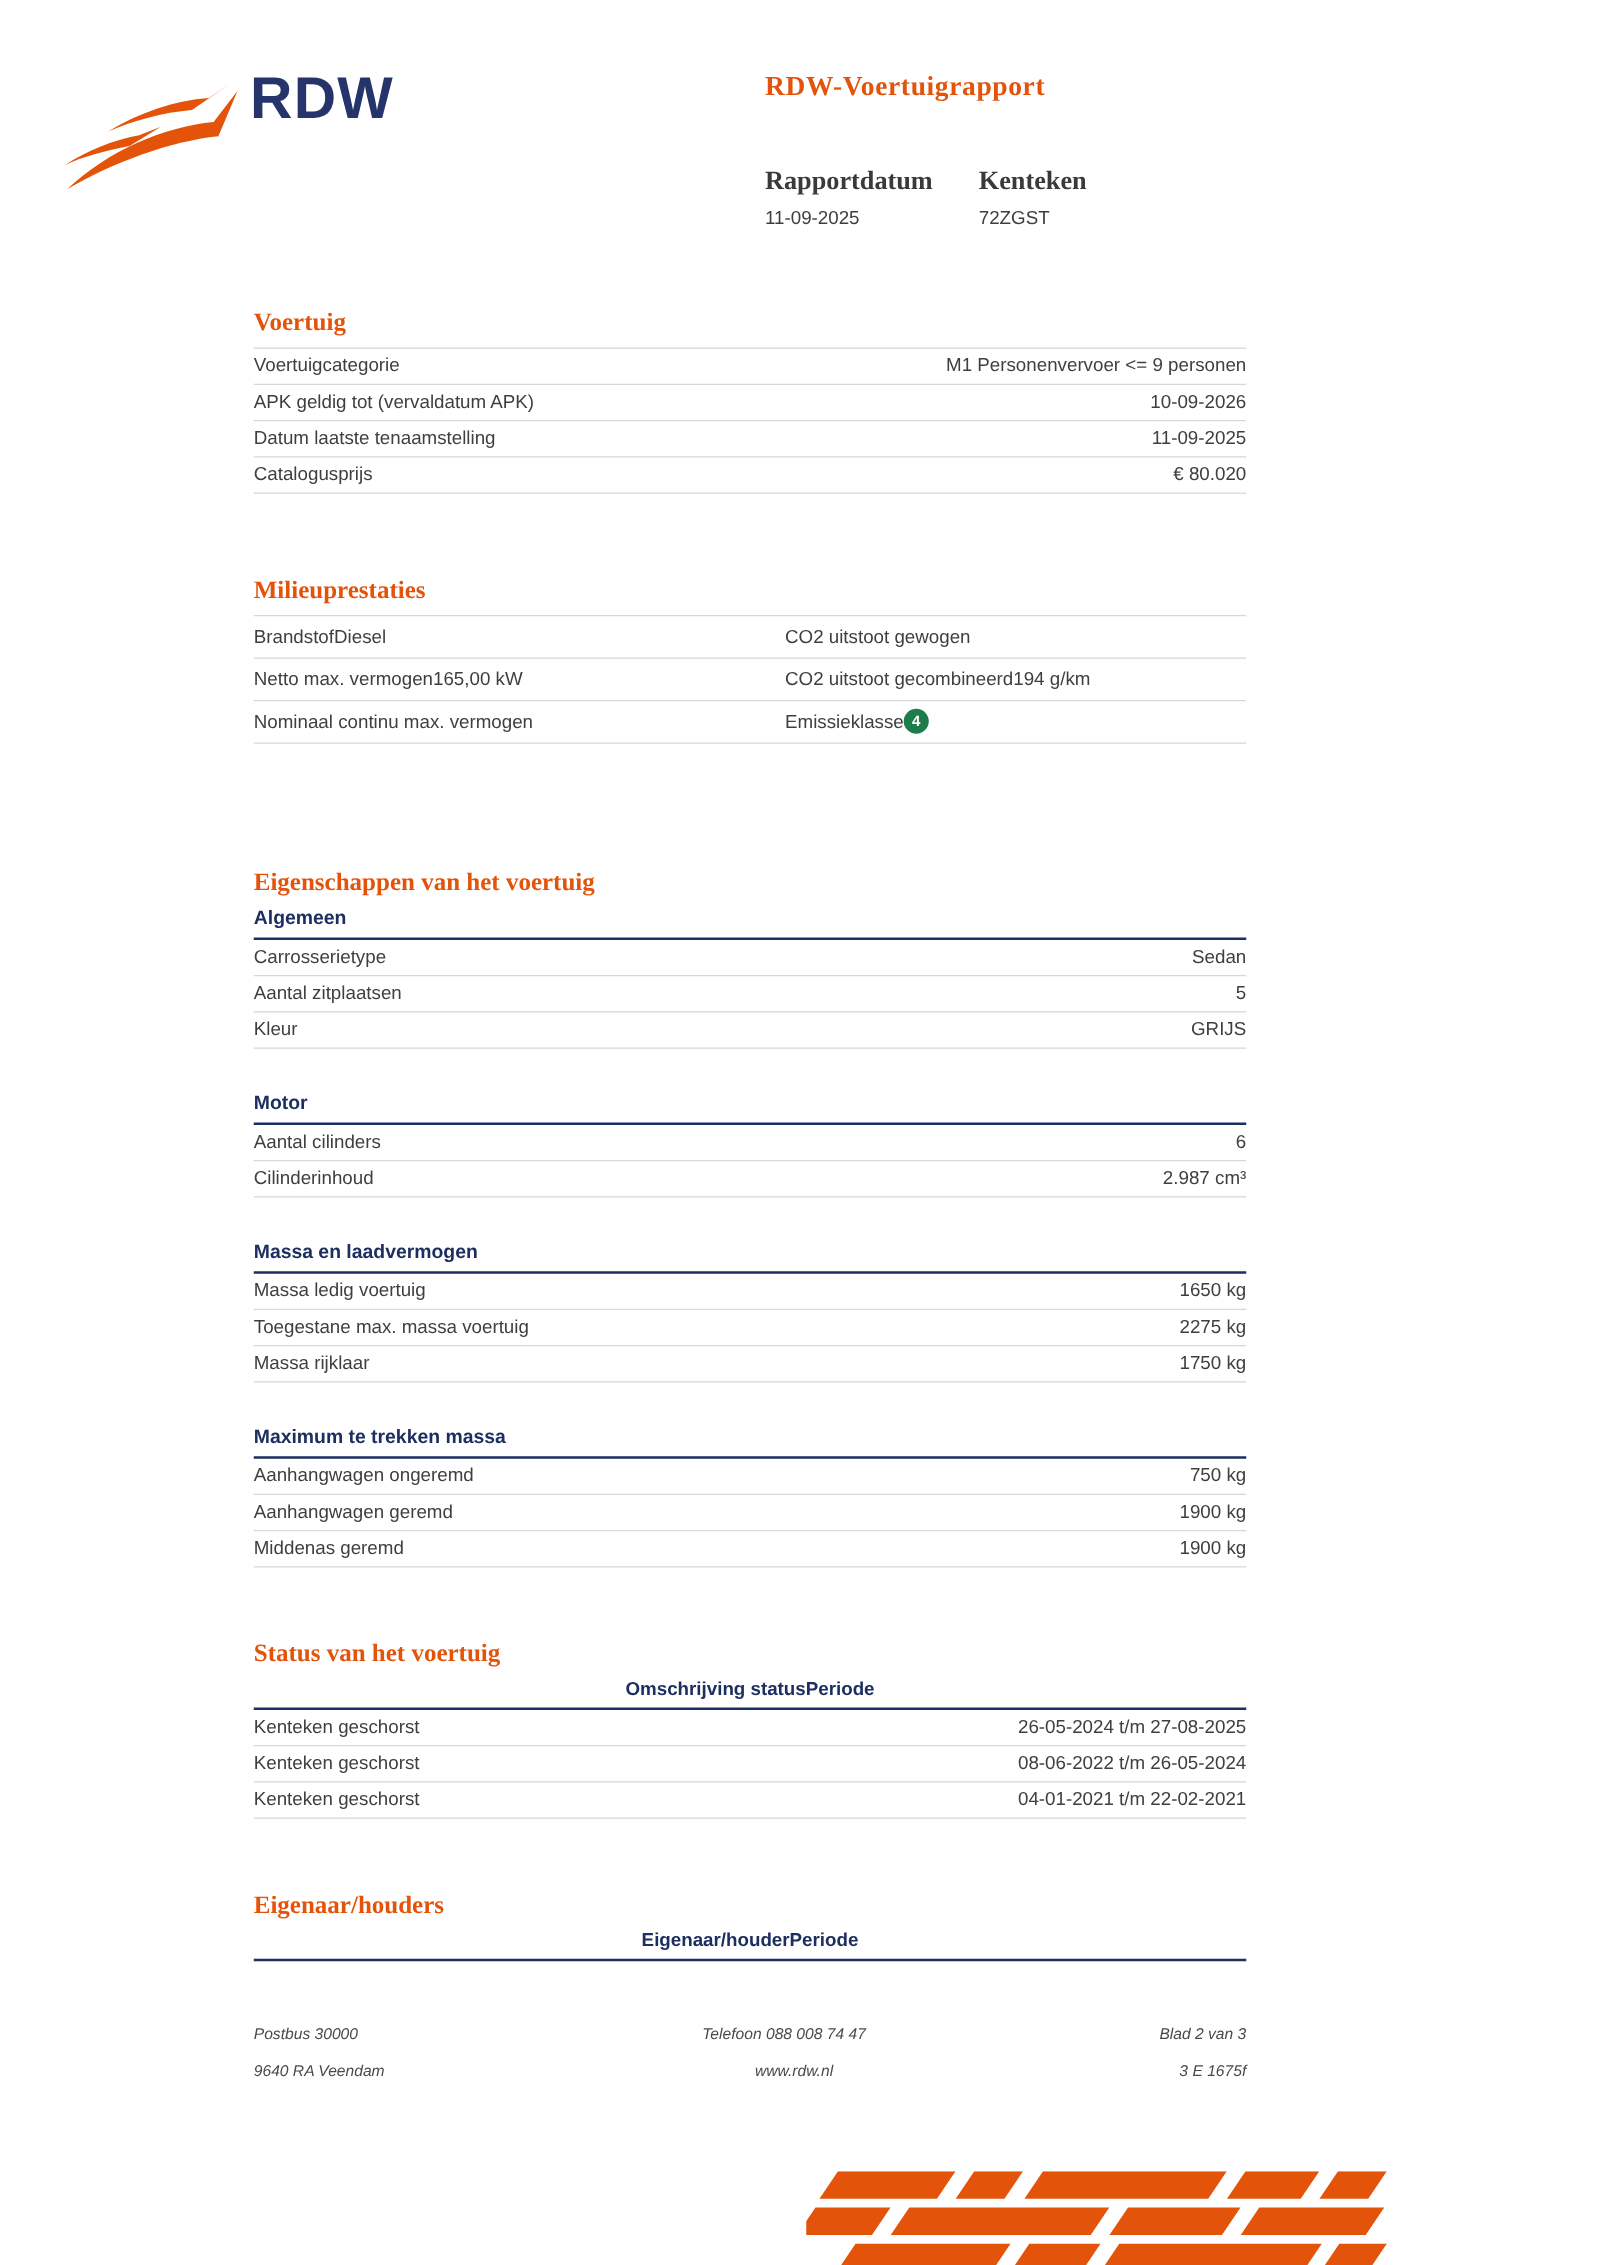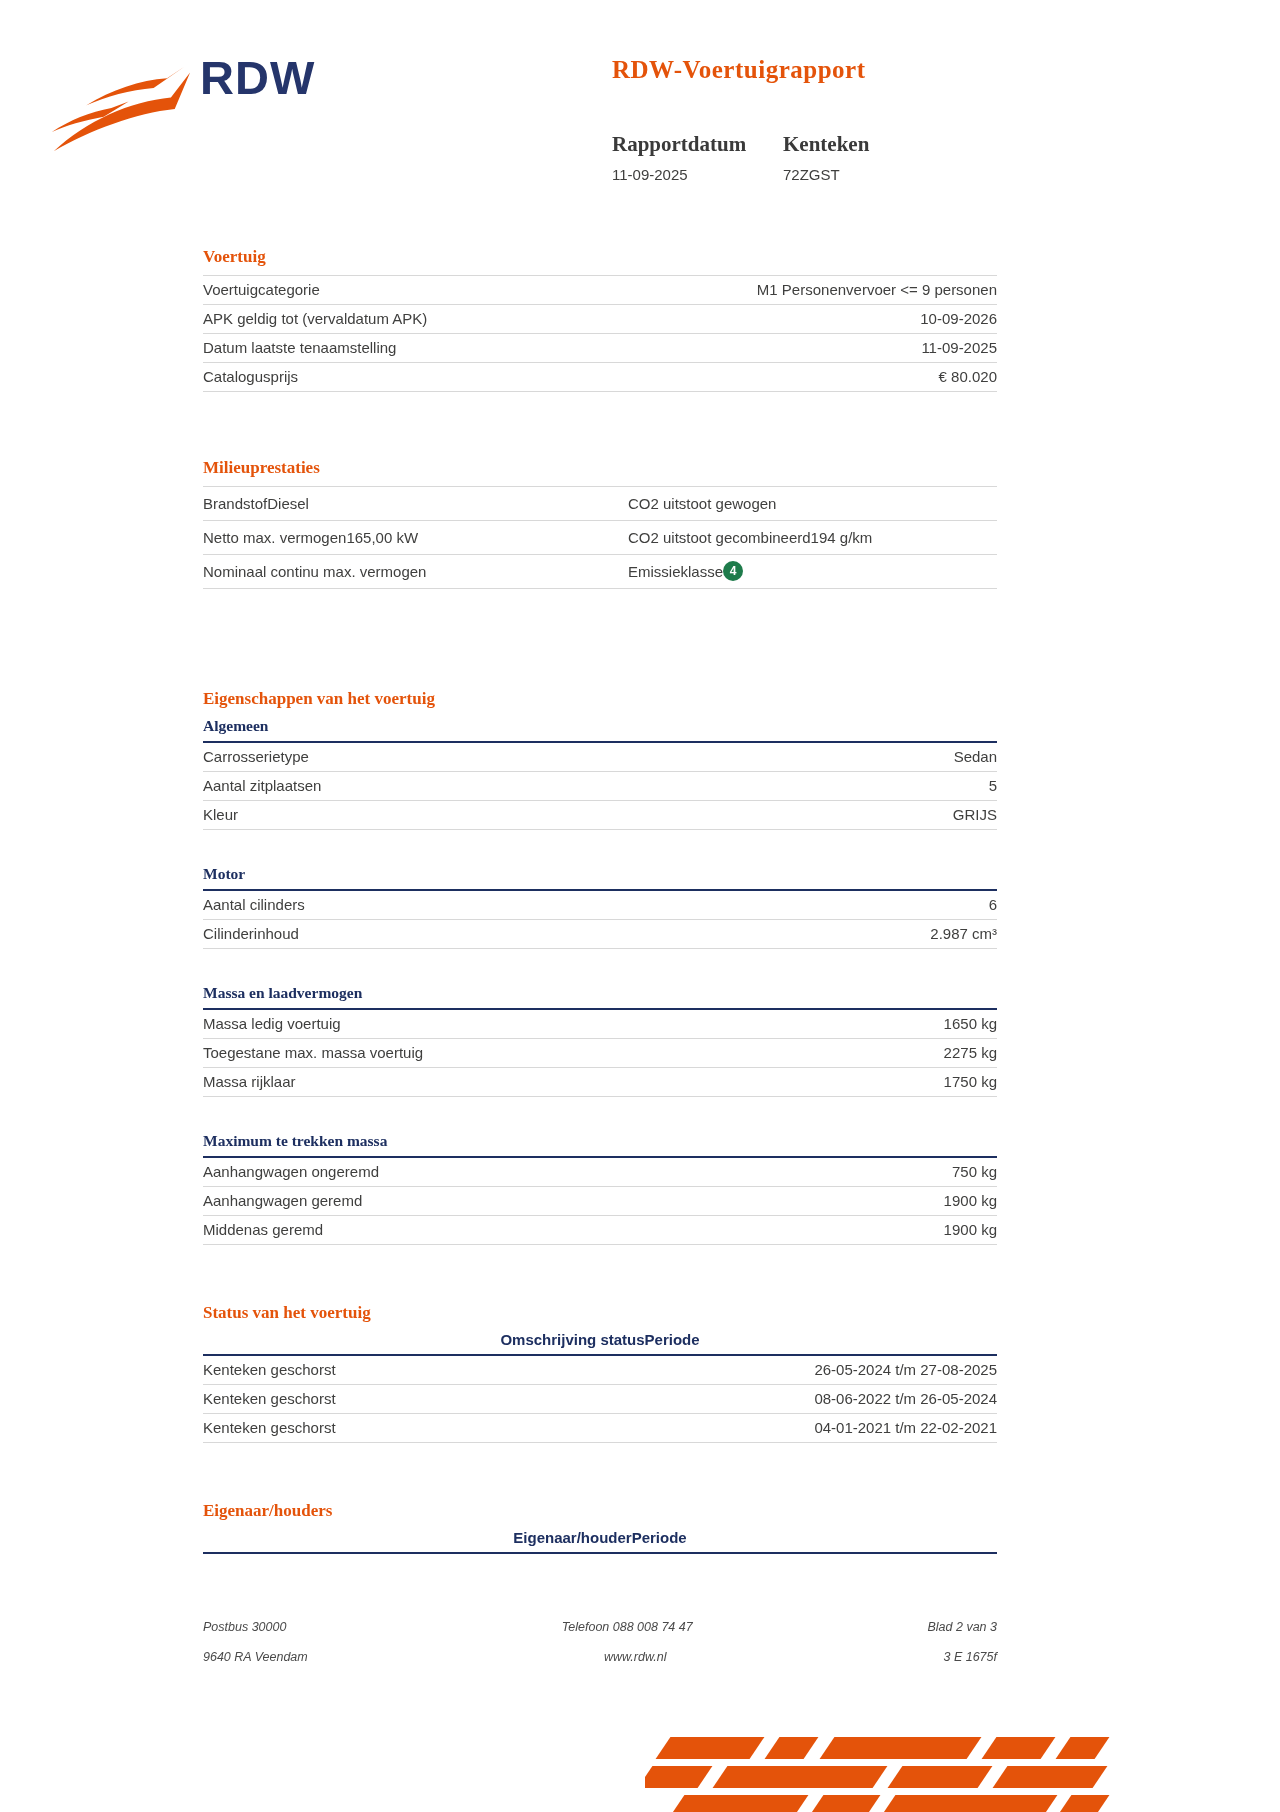--- a/index.html
+++ b/index.html
@@ -14,35 +14,35 @@
   
   .logo { position:absolute; left:48px; top:64px; width:144px; height:94px; }
   .logo svg { width:100%; height:100%; }
   .brand {
     position:absolute; left:200px; top:50px;
     font-size:47px; font-weight:700; color:#25356B; letter-spacing:1px;
   }
   .doc-title {
     position:absolute; left:612px; top:56px;
     font-family:"Liberation Serif","DejaVu Serif",serif;
-    font-weight:700; font-size:25px; color:#E4530A; letter-spacing:0.5px;
+    font-weight:700; font-size:22px; color:#E4530A; letter-spacing:0.5px;
   }
   .meta { position:absolute; left:612px; top:132px; display:flex; }
   .meta .mcol { width:171px; }
   .mlabel {
     font-family:"Liberation Serif","DejaVu Serif",serif;
     font-weight:700; font-size:21px; color:#3a3a3a; display:block;
   }
   .mvalue { display:block; margin-top:9px; font-size:15px; color:#3f3f3e; }
 
   
   .content { position:absolute; left:203px; top:247px; width:794px; }
   .sec-title {
     font-family:"Liberation Serif","DejaVu Serif",serif;
-    font-weight:700; font-size:17px; color:#E4530A; margin:0 0 8px 0;
+    font-weight:700; font-size:20px; color:#E4530A; margin:0 0 8px 0;
   }
   .gap-a { margin-top:66px; }
   .gap-b { margin-top:100px; }
   .gap-c { margin-top:58px; }
 
   .table { border-top:1px solid #d8d8d8; }
   .table.no-top { border-top:none; }
   .trow {
     display:flex; justify-content:space-between; align-items:center;
     padding:5px 0 6px; border-bottom:1px solid #d8d8d8; font-size:15px;
@@ -52,21 +52,21 @@
   .mrow {
     display:flex; justify-content:space-between; align-items:center;
     padding:6px 0 7px; border-bottom:1px solid #d8d8d8; font-size:15px;
   }
   .mhalf { display:flex; align-items:center; width:368px; min-height:20px; }
   .mhalf.right { width:369px; }
 
   .group + .group { margin-top:35px; }
   .group-title {
     font-size:15.5px; font-weight:700; color:#1D2F60;
-    padding-bottom:6px; border-bottom:2px solid #1D2F60; margin-top:2px;font-family:Liberation Serif, serif;
+    padding-bottom:6px; border-bottom:2px solid #1D2F60; margin-top:2px;
   }
   .thead {
     display:flex; justify-content:center; font-weight:700; color:#1D2F60;
     font-size:15px; padding-bottom:6px; border-bottom:2px solid #1D2F60; margin-top:2px;
   }
 
   .badge {
     display:inline-flex; width:20px; height:20px; border-radius:50%;
     background:#1E7B4B; color:#fff; font-size:12px; font-weight:700;
     align-items:center; justify-content:center;

